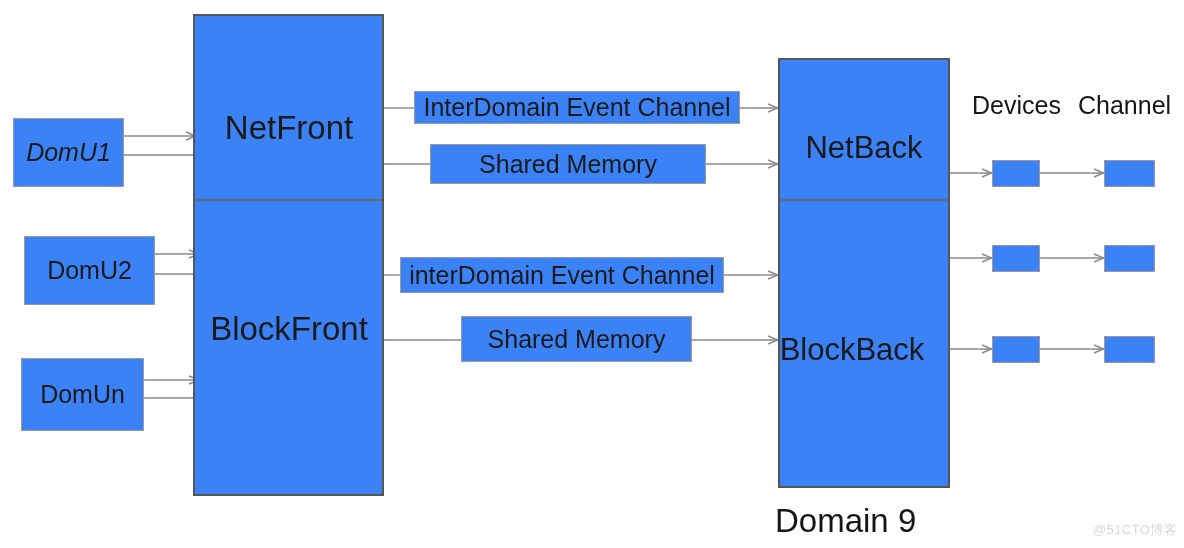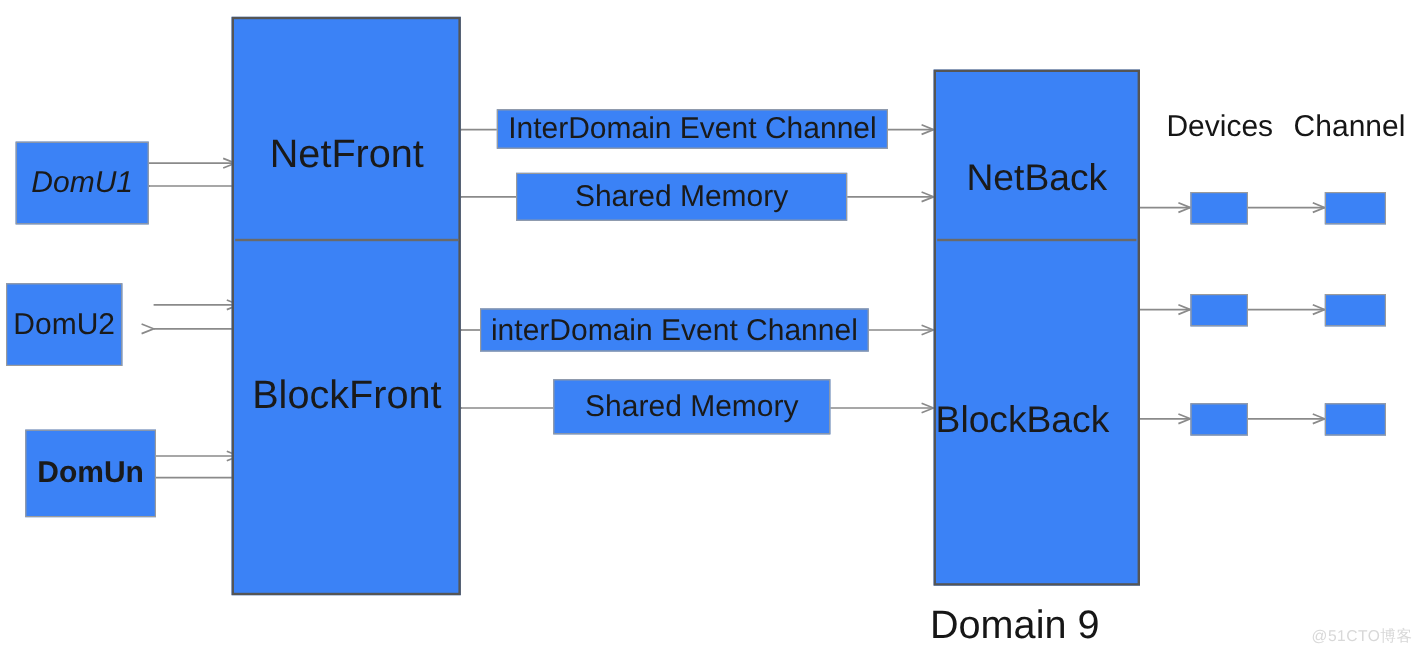--- a/index.html
+++ b/index.html
@@ -117,25 +117,25 @@
 
       <line x1="950" y1="349" x2="992" y2="349" marker-end="url(#arw)"></line>
       <line x1="1040" y1="349" x2="1104" y2="349" marker-end="url(#arw)"></line>
     </g>
   </svg>
 
   <div class="box box-thin center-label t-md" style="left:13px; top:118px; width:111px; height:69px;font-style:italic;">
     <span>DomU1</span>
   </div>
 
-  <div class="box box-thin center-label t-md" style="left:5px; top:236px; width:97px; height:69px;">
+  <div class="box box-thin center-label t-md" style="left:24px; top:236px; width:131px; height:69px;">
     <span>DomU2</span>
   </div>
 
-  <div class="box box-thin center-label t-md" style="left:21px; top:358px; width:109px; height:73px;font-weight:bold;">
+  <div class="box box-thin center-label t-md" style="left:21px; top:358px; width:123px; height:73px;">
     <span>DomUn</span>
   </div>
 
   <div class="box box-heavy" style="left:193px; top:14px; width:191px; height:482px;"></div>
 
   <div class="divider" style="left:196px; top:199px; width:186px;"></div>
 
   <div class="center-label t-xl" style="left:196px; top:309px; width:186px; height:40px;">
     <span>BlockFront</span>
   </div>

